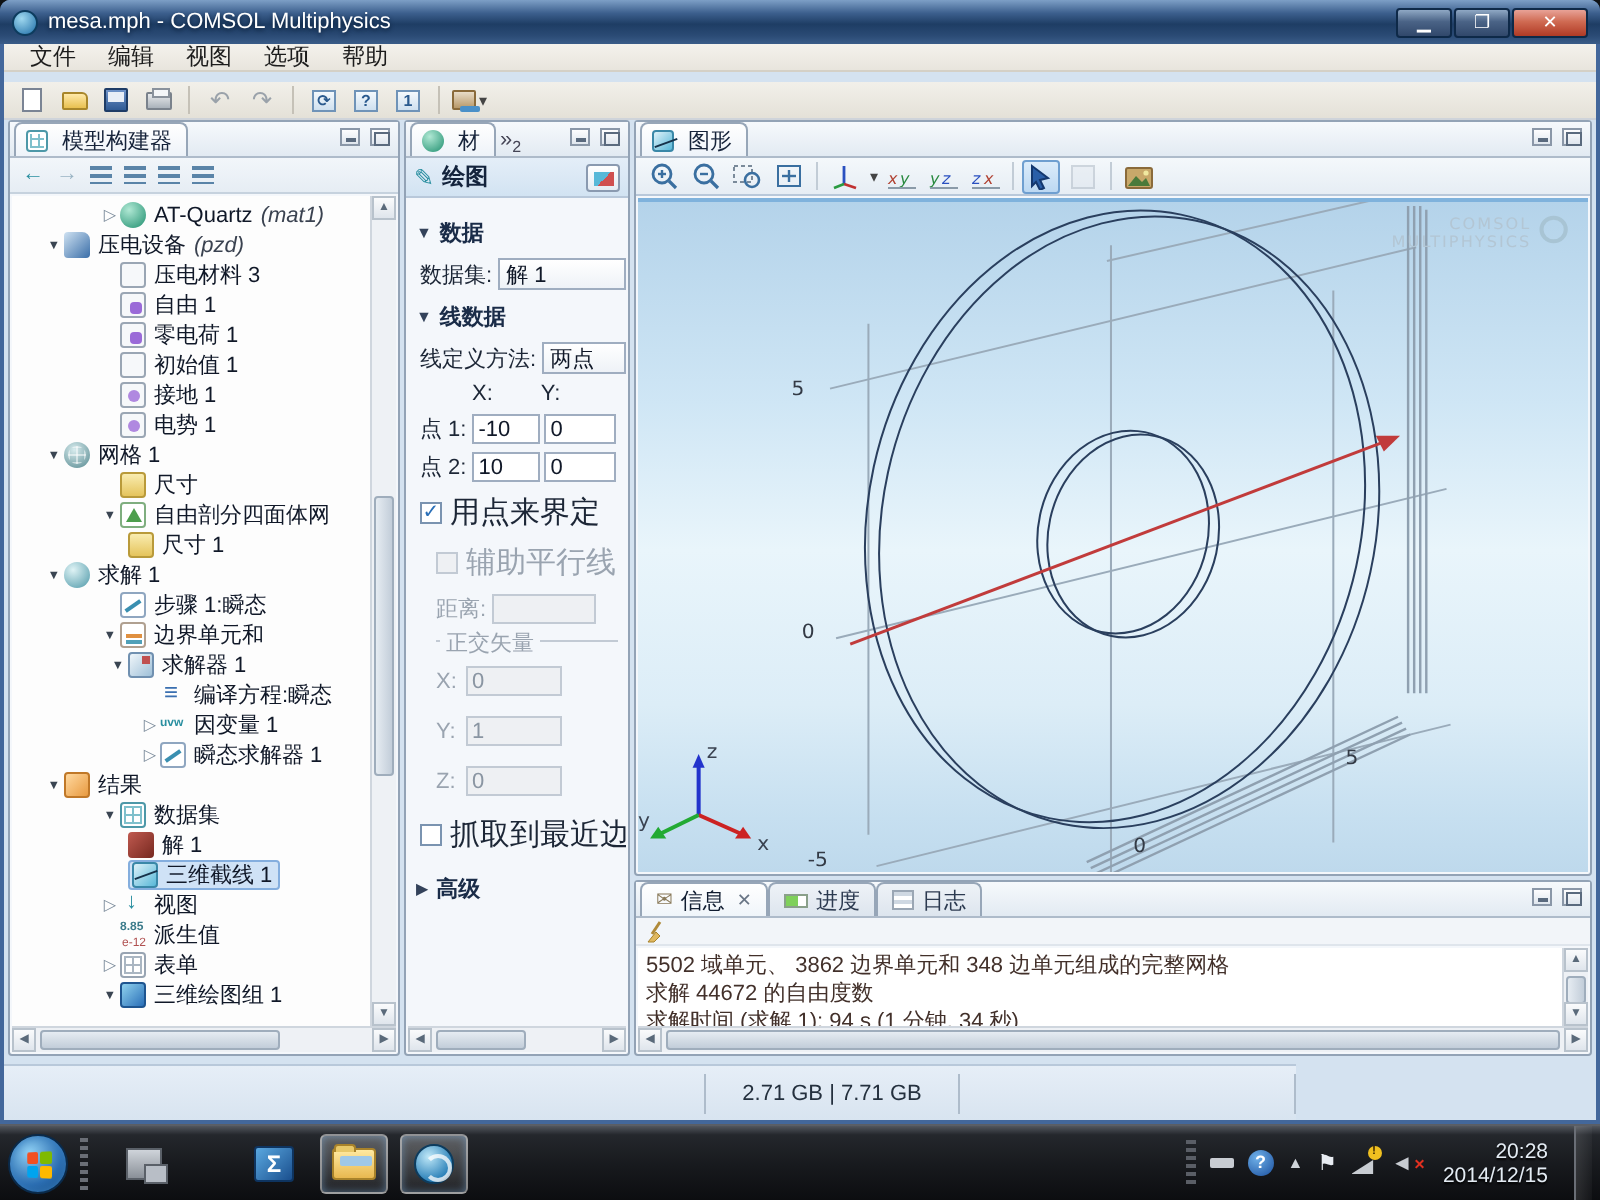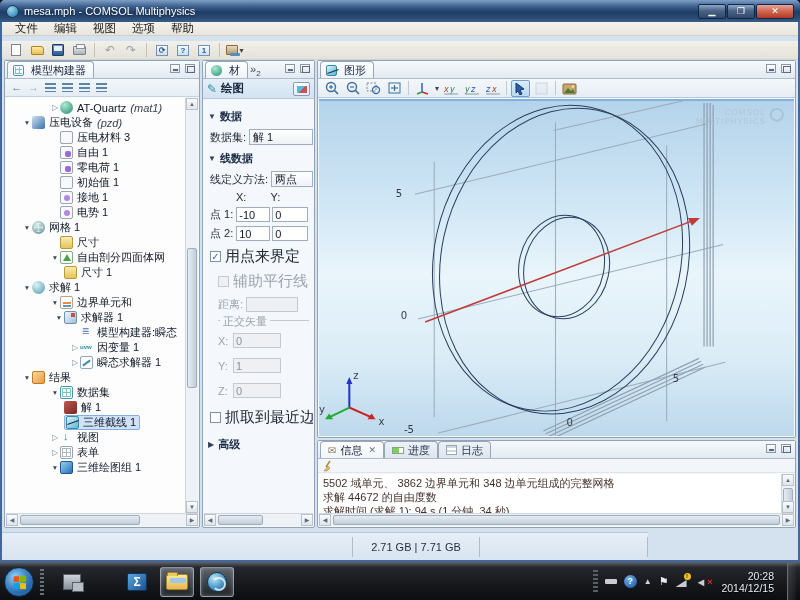--- a/index.html
+++ b/index.html
@@ -335,33 +335,38 @@
             <span class="arr"></span>
             <span class="ic ic-size"></span>
             <span class="tlab">尺寸 1</span>
           </div>
         <div class="trow lv1">
             <span class="arr exp"></span>
             <span class="ic ic-study"></span>
             <span class="tlab">求解 1</span>
           </div>
         <div class="trow lv2">
+            <span class="arr"></span>
+            <span class="ic ic-step"></span>
+            <span class="tlab">步骤 1:瞬态</span>
+          </div>
+        <div class="trow lv2">
             <span class="arr exp"></span>
             <span class="ic ic-sconf"></span>
             <span class="tlab">边界单元和</span>
           </div>
         <div class="trow lv3">
             <span class="arr exp"></span>
             <span class="ic ic-solver"></span>
             <span class="tlab">求解器 1</span>
           </div>
         <div class="trow lv4">
             <span class="arr"></span>
             <span class="ic ic-eq"></span>
-            <span class="tlab">模型构建器:瞬态</span>
+            <span class="tlab">编译方程:瞬态</span>
           </div>
         <div class="trow lv4">
             <span class="arr col"></span>
             <span class="ic ic-uvw"></span>
             <span class="tlab">因变量 1</span>
           </div>
         <div class="trow lv4">
             <span class="arr col"></span>
             <span class="ic ic-step"></span>
             <span class="tlab">瞬态求解器 1</span>
@@ -385,20 +390,25 @@
             <span class="arr"></span>
             <span class="selbox">
               <span class="ic ic-cutline"></span>
               <span class="tlab">三维截线 1</span>
             </span>
           </div>
         <div class="trow lv2">
             <span class="arr col"></span>
             <span class="ic ic-views"></span>
             <span class="tlab">视图</span>
+          </div>
+        <div class="trow lv2">
+            <span class="arr"></span>
+            <span class="ic ic-derived"></span>
+            <span class="tlab">派生值</span>
           </div>
         <div class="trow lv2">
             <span class="arr col"></span>
             <span class="ic ic-tables"></span>
             <span class="tlab">表单</span>
           </div>
         <div class="trow lv2">
             <span class="arr exp"></span>
             <span class="ic ic-plotgroup"></span>
             <span class="tlab">三维绘图组 1</span>

